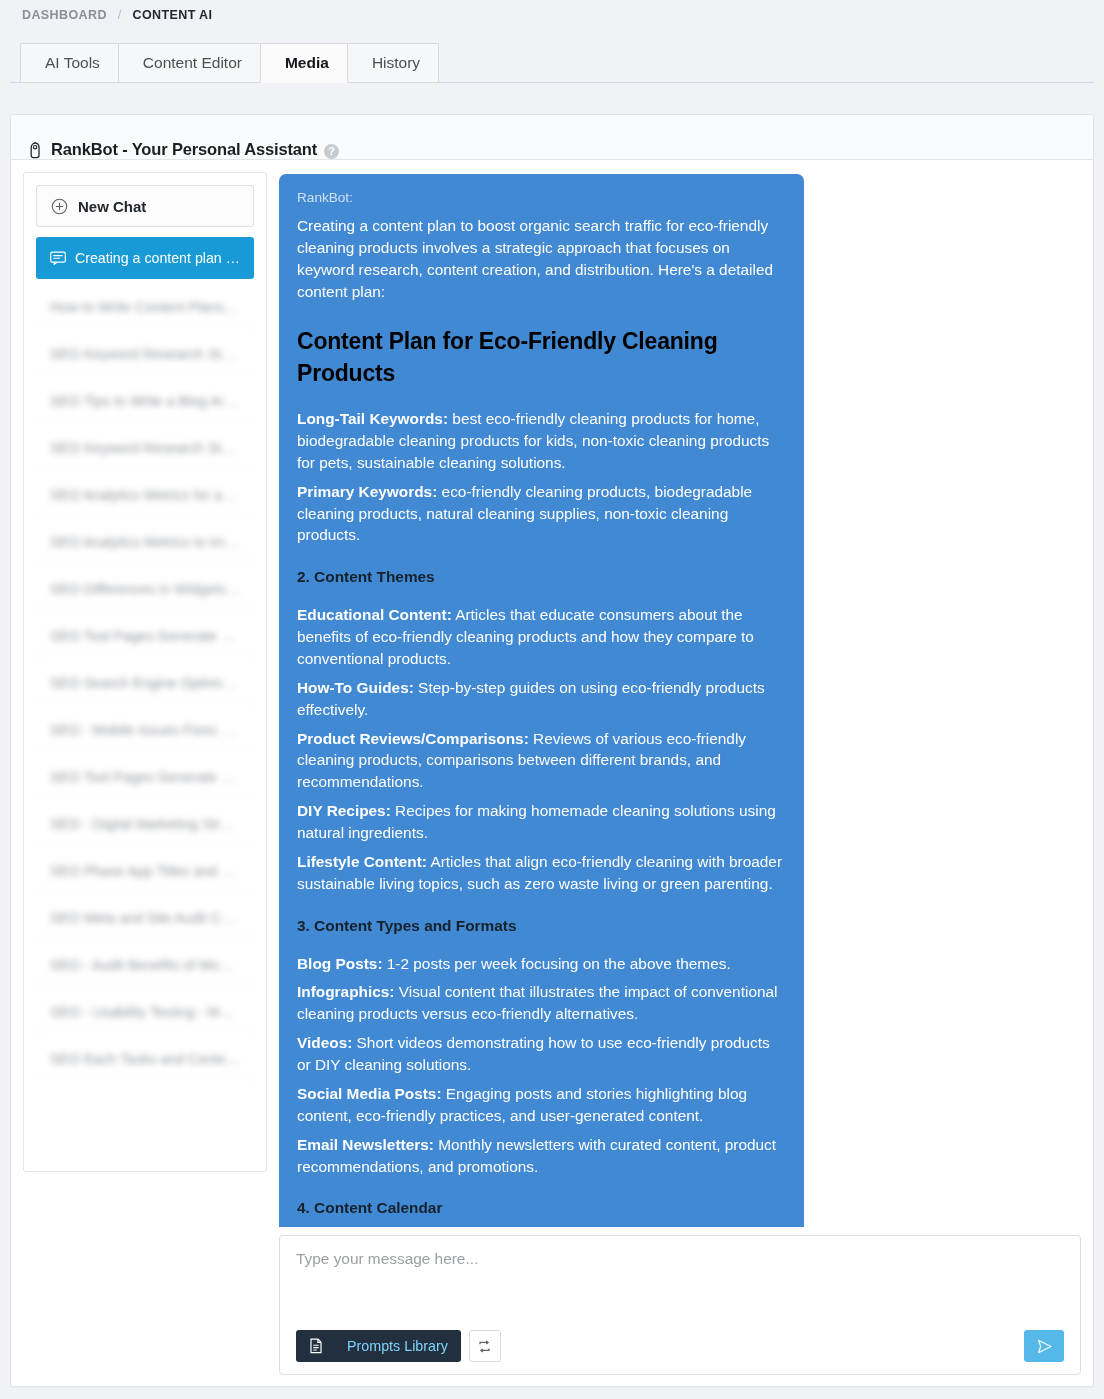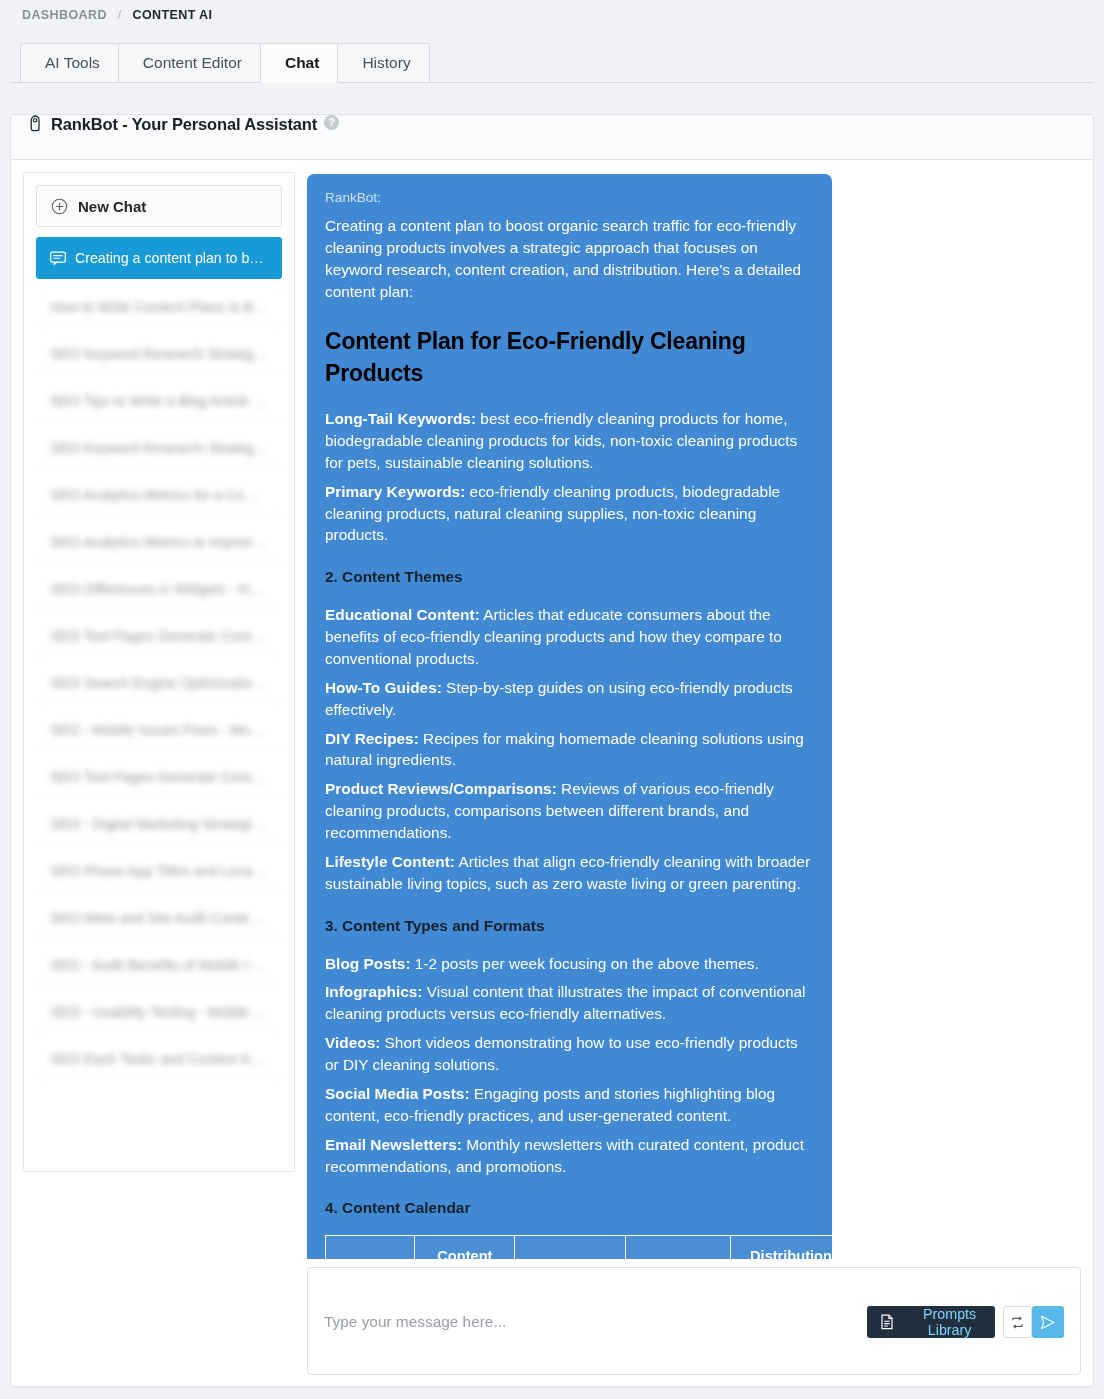--- a/index.html
+++ b/index.html
@@ -68,21 +68,21 @@
     border: 1px solid #dfe2e6;
     border-radius: 3px;
     box-shadow: 0 1px 1px rgba(0,0,0,.03);
     overflow: hidden;
   }
   .card-head {
     height: 45px;
     background: #fafbfc;
     border-bottom: 1px solid #e2e5e9;
     display: flex;
-    align-items: flex-start;
+    align-items: flex-end;
     padding: 0 16px;
   }
   .card-head .bot-icon { margin-right: 8px; display: flex; }
   .card-title {
     font-size: 16.5px;
     font-weight: 700;
     color: #1b1f23;
     letter-spacing: -.15px;
   }
   .help-icon {
@@ -97,21 +97,21 @@
     align-items: center;
     justify-content: center;
     line-height: 1;
     cursor: pointer;
   }
 
   .card-body { display: flex; height: 1227px; padding: 12px; gap: 12px; }
 
   
   .sidebar {
-    width: 272px;
+    width: 244px;
     flex: none;
     border: 1px solid #e4e7ea;
     border-radius: 3px;
     background: #fff;
     padding: 12px;
     height: 1000px;
     overflow: hidden;
   }
   .new-chat {
     display: flex; align-items: center;
@@ -217,29 +217,28 @@
   table.cal col.c1 { width: 17%; }
   table.cal col.c2 { width: 19%; }
   table.cal col.c3 { width: 21%; }
   table.cal col.c4 { width: 20%; }
   table.cal col.c5 { width: 23%; }
 
   
   .composer {
     margin-top: 8px;
     flex: none;
-    height: 108px;
+    height: 140px;
     border: 1px solid #dcdfe3;
     border-radius: 4px;
     background: #fff;
     padding: 14px 16px 12px 16px;
     display: flex;
-    flex-direction: row;
+    flex-direction: column;
     justify-content: space-between;
-    align-items: center;
   }
   .composer-input {
     border: none; outline: none;
     font-size: 15.4px;
     color: #23282d;
     font-family: "Liberation Sans", sans-serif;
     width: 100%;
     padding: 0;
     background: transparent;
   }
@@ -283,21 +282,21 @@
 
   <div class="breadcrumb">
     <span>DASHBOARD</span>
     <span class="crumb-sep">/</span>
     <span class="crumb-current">CONTENT AI</span>
   </div>
 
   <div class="tabstrip">
     <div class="tab">AI Tools</div>
     <div class="tab">Content Editor</div>
-    <div class="tab active">Chat</div>
+    <div class="tab active">Media</div>
     <div class="tab">History</div>
   </div>
 
   <div class="card">
 
     <div class="card-head">
       <span class="bot-icon">
         <svg width="16" height="17" viewBox="0 0 16 17">
           <path d="M4.2 5.6 C4.2 2.8 6.0 1.2 8.2 1.2 C10.4 1.2 12.0 2.9 12.0 5.4 L12.0 13.5 C12.0 14.8 11.0 15.6 9.8 15.6 L6.4 15.6 C5.1 15.6 4.2 14.7 4.2 13.5 Z" fill="none" stroke="#23282d" stroke-width="1.3"></path>
           <circle cx="8.1" cy="5.2" r="1.7" fill="none" stroke="#23282d" stroke-width="1.2"></circle>
@@ -407,24 +406,24 @@
             </div>
 
             <h3>2. Content Themes</h3>
             <div class="item">
               <b>Educational Content:</b><span> Articles that educate consumers about the benefits of eco-friendly cleaning products and how they compare to conventional products.</span>
             </div>
             <div class="item">
               <b>How-To Guides:</b><span> Step-by-step guides on using eco-friendly products effectively.</span>
             </div>
             <div class="item">
+              <b>Product Reviews/Comparisons:</b><span> Reviews of various eco-friendly cleaning products, comparisons between different brands, and recommendations.</span>
+            </div>
+            <div class="item">
               <b>DIY Recipes:</b><span> Recipes for making homemade cleaning solutions using natural ingredients.</span>
-            </div>
-            <div class="item">
-              <b>Product Reviews/Comparisons:</b><span> Reviews of various eco-friendly cleaning products, comparisons between different brands, and recommendations.</span>
             </div>
             <div class="item">
               <b>Lifestyle Content:</b><span> Articles that align eco-friendly cleaning with broader sustainable living topics, such as zero waste living or green parenting.</span>
             </div>
 
             <h3>3. Content Types and Formats</h3>
             <div class="item">
               <b>Blog Posts:</b><span> 1-2 posts per week focusing on the above themes.</span>
             </div>
             <div class="item">

